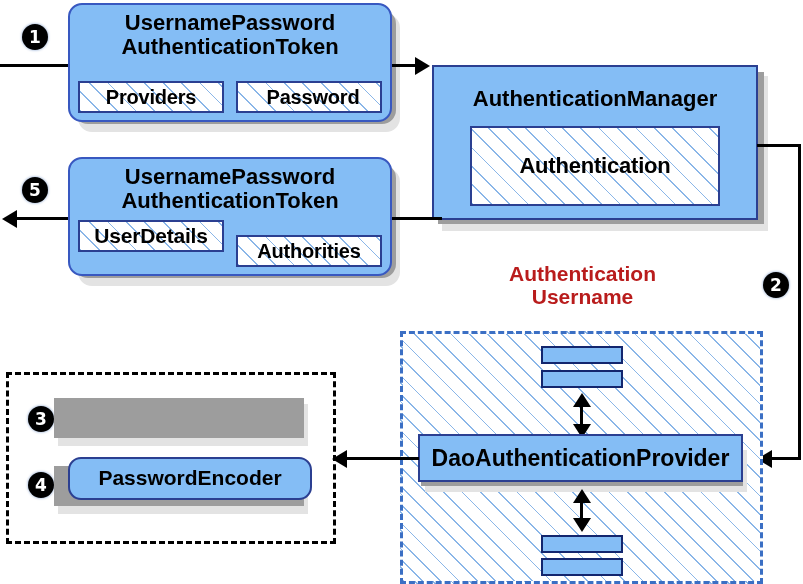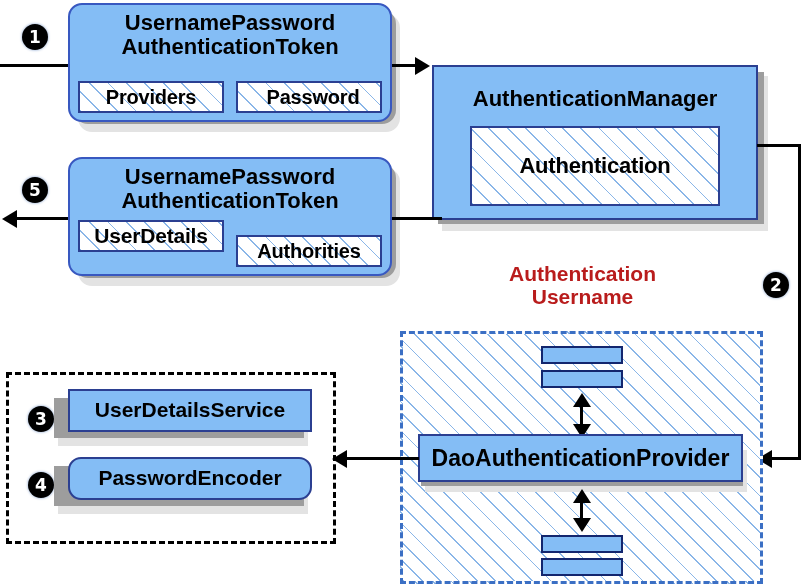--- a/index.html
+++ b/index.html
@@ -200,21 +200,20 @@
 
   <div class="hline" style="left:347px; top:457px; width:72px;"></div>
   <div class="arrow-l" style="left:332px; top:450px;"></div>
 
   <div class="dashbox-black" style="left:6px; top:372px; width:330px; height:172px;"></div>
 
   <div class="step" style="left:28px; top:406px;">3</div>
 
   <div class="shadow2" style="left:58px; top:404px; width:250px; height:42px;"></div>
   <div class="shadow" style="left:54px; top:398px; width:250px; height:40px;"></div>
-  <div class="bluebox" style="left:68px; top:389px; width:244px; height:43px; font-size:21px;">UserDetailsService</div>
 
   <div class="step" style="left:28px; top:472px;">4</div>
 
   <div class="shadow2" style="left:58px; top:472px; width:250px; height:42px;"></div>
   <div class="shadow" style="left:54px; top:466px; width:250px; height:40px;"></div>
   <div class="bluebox" style="left:68px; top:457px; width:244px; height:43px; font-size:21px;border-radius:13px;">PasswordEncoder</div>
 
 </div>
 
 </body></html>

